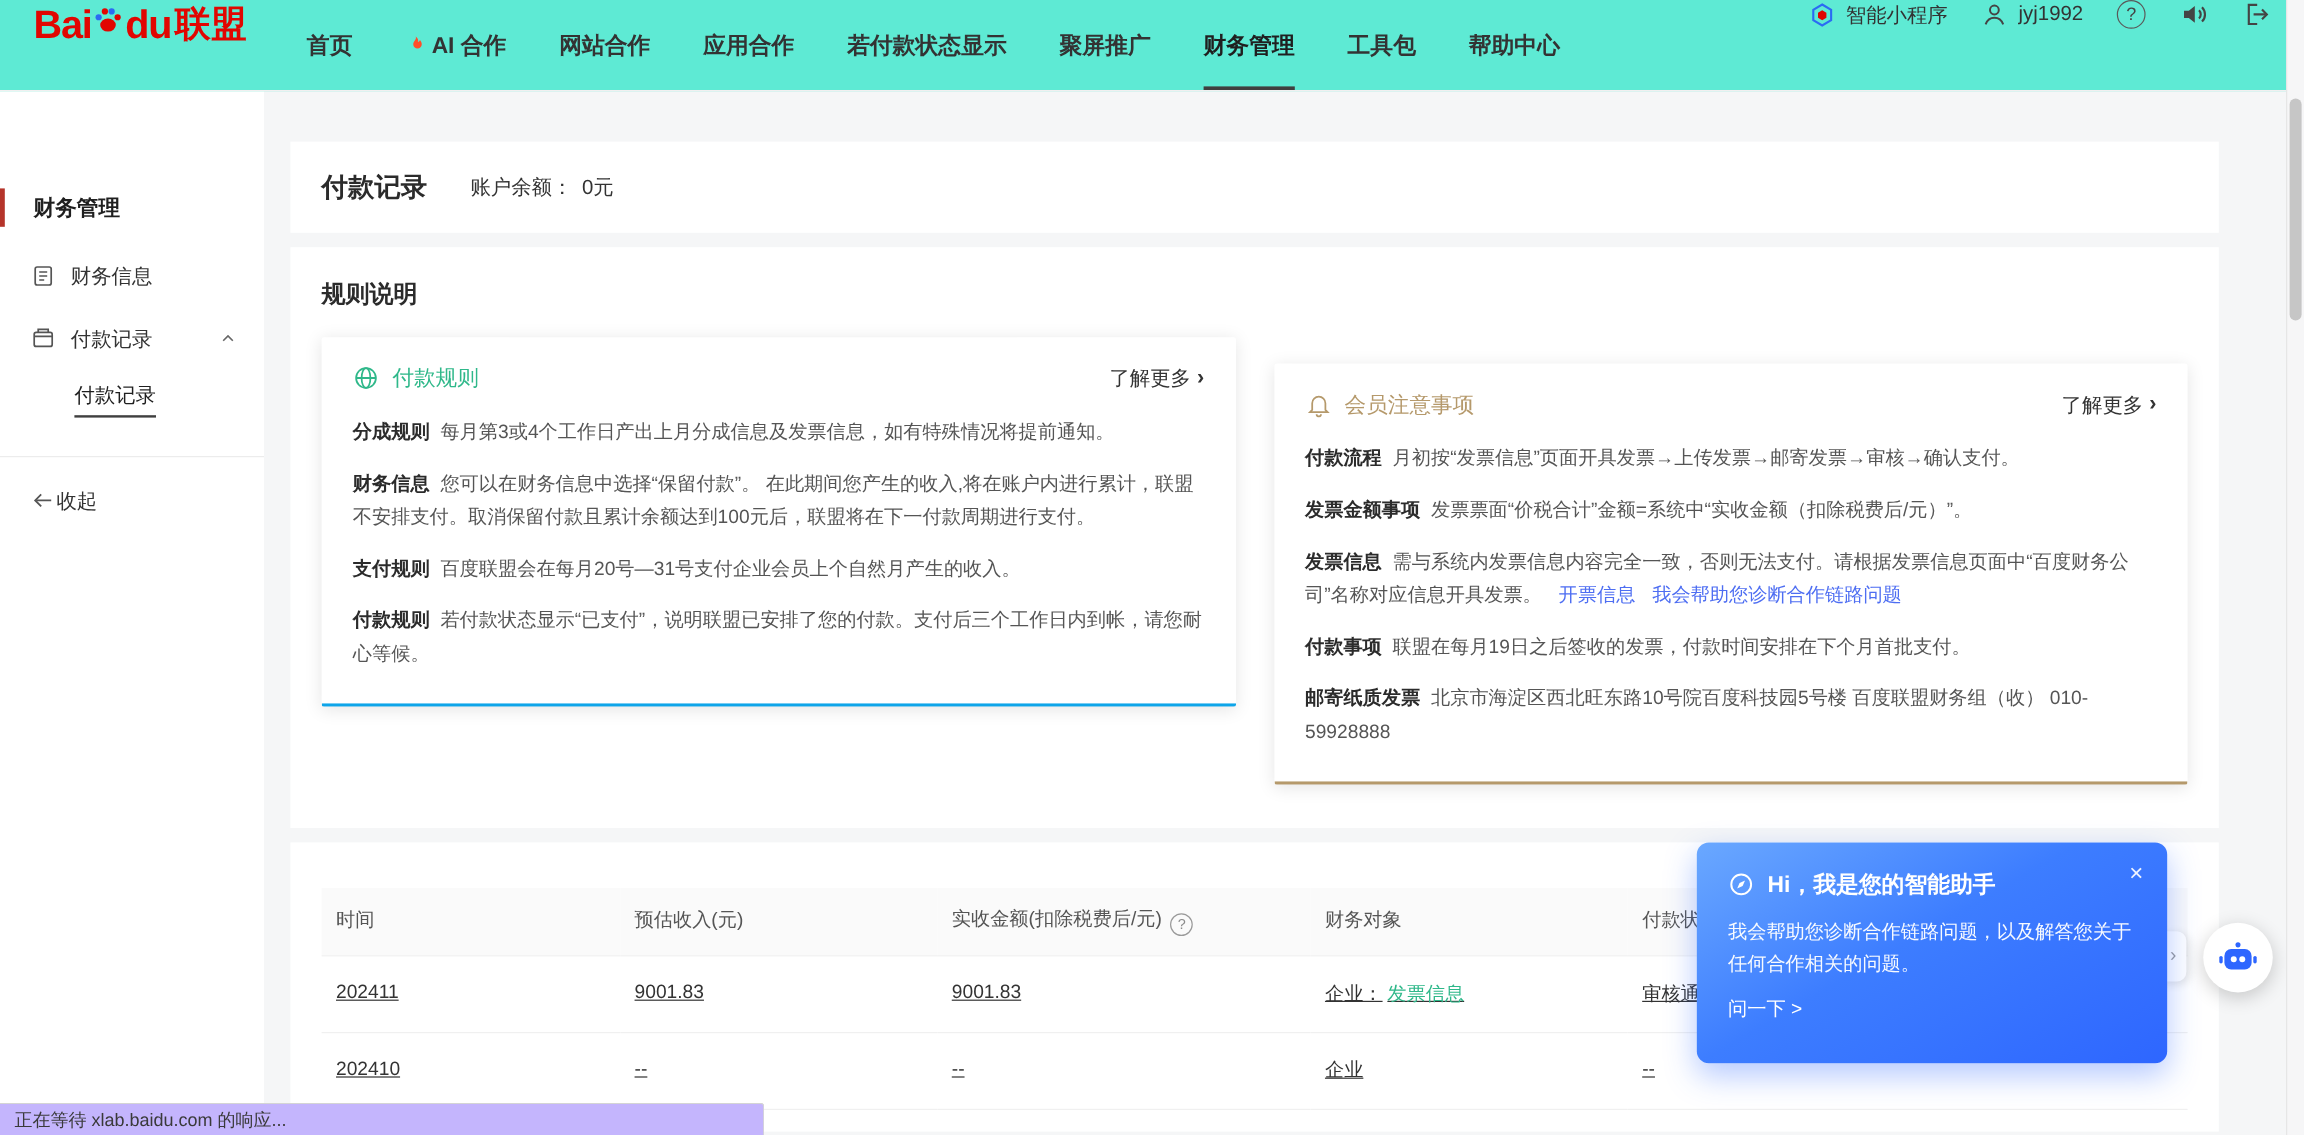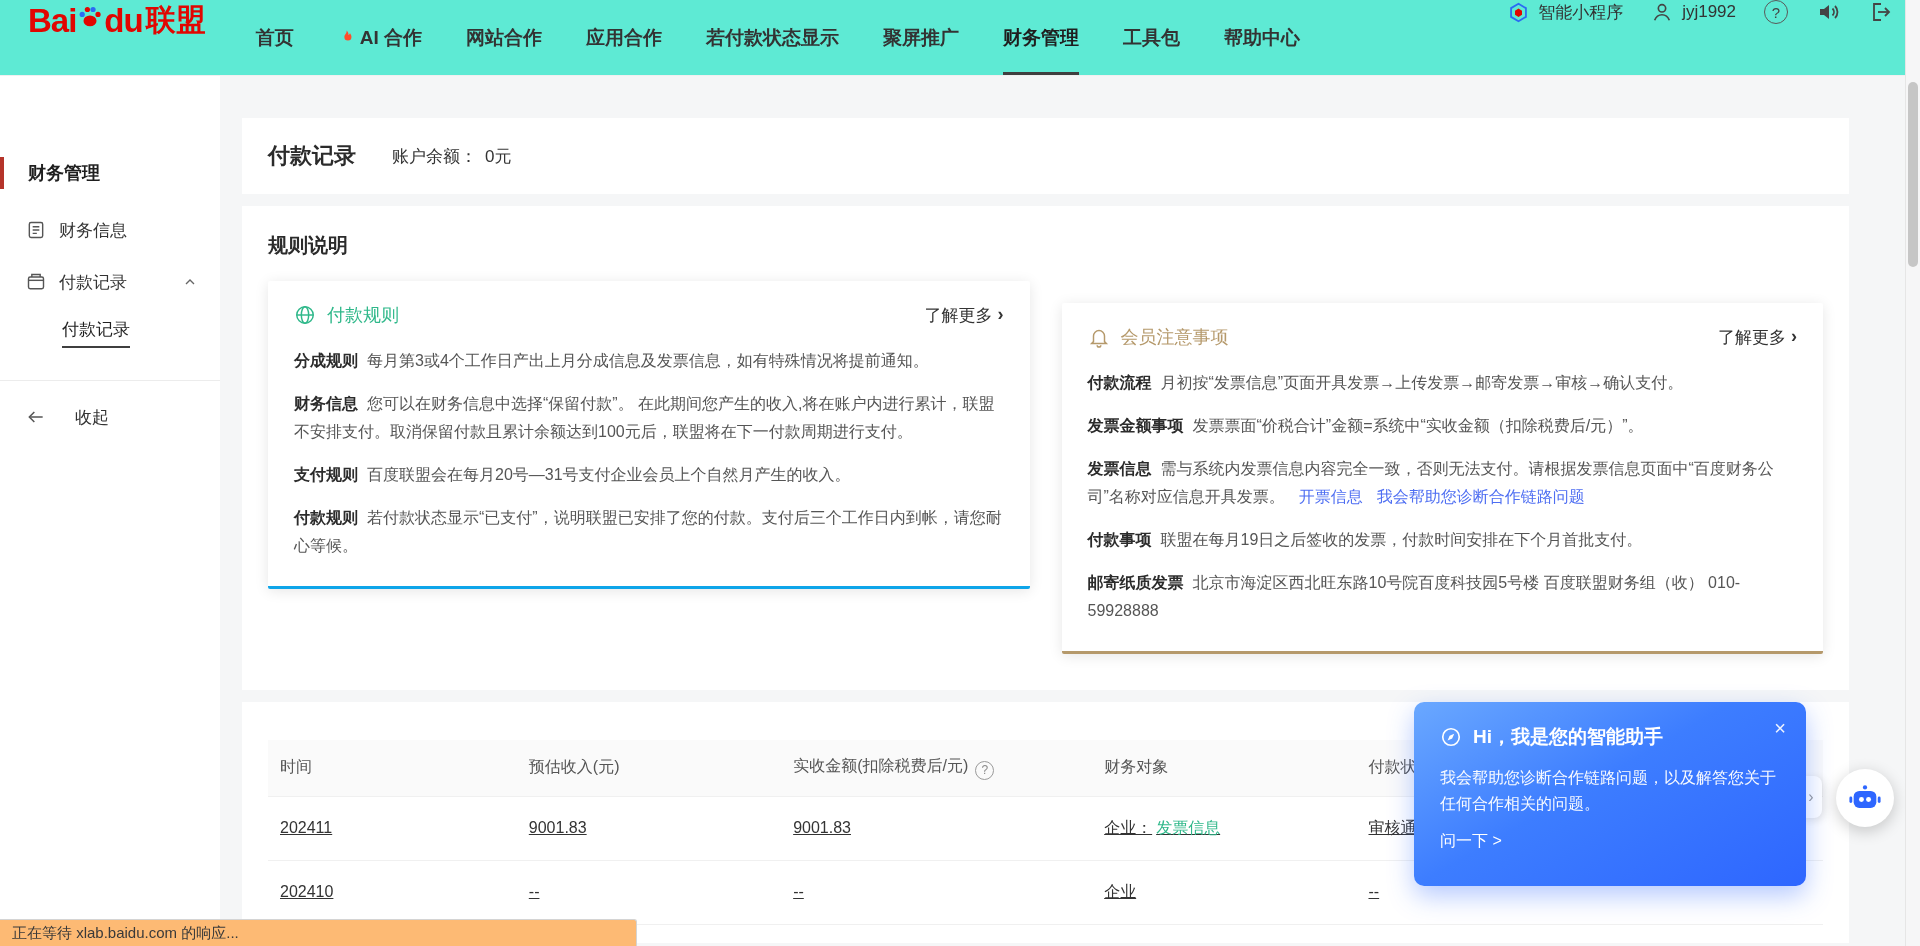--- a/index.html
+++ b/index.html
@@ -45,21 +45,21 @@
   }
   .side-section::before { content: ""; position: absolute; left: 0; top: 7px; bottom: 7px; width: 4px; background: #b5342a; }
   .side-item {
     display: flex; align-items: center; height: 52px; padding: 0 22px 0 26px;
     font-size: 17px; color: #333; gap: 13px; cursor: pointer;
   }
   .side-item .chev { margin-left: auto; display: inline-flex; }
   .side-sub { padding-left: 62px; height: 50px; display: flex; align-items: center; font-size: 17px; color: #1f1f1f; cursor: pointer; }
   .side-sub .sub-label { border-bottom: 2px solid #3f3f3f; padding-bottom: 5px; }
   .side-divider { border-top: 1px solid #ececec; margin: 22px 0 10px 0; }
-  .collapse-row { display: flex; align-items: center; gap: 29px; padding-left: 26px; height: 52px; font-size: 17px; color: #333; cursor: pointer; }
+  .collapse-row { display: flex; align-items: center; gap: 1px; padding-left: 26px; height: 52px; font-size: 17px; color: #333; cursor: pointer; }
 
   .main { flex: 1; padding: 42px 0 0 22px; }
   .content { width: 1607px; }
 
   
   .page-header { background: #fff; height: 76px; display: flex; align-items: center; padding: 0 26px; }
   .page-title { font-size: 22px; font-weight: 700; color: #2b2b2b; }
   .balance { margin-left: 36px; font-size: 17px; color: #333; }
   .balance-value { margin-left: 8px; }
 
@@ -116,21 +116,21 @@
     position: absolute; left: 1836px; top: 769px; width: 58px; height: 58px; border-radius: 50%;
     background: #fff; box-shadow: 0 4px 16px rgba(0,0,0,0.2);
     display: flex; align-items: center; justify-content: center; z-index: 21; cursor: pointer;
   }
 
   
   .scrollbar-track { position: absolute; right: 0; top: 0; bottom: 0; width: 15px; background: #f6f6f7; border-left: 1px solid #e6e6e6; z-index: 30; }
   .scrollbar-thumb { position: absolute; right: 2px; top: 82px; width: 10px; height: 185px; background: #c6c6c6; border-radius: 6px; cursor: pointer; }
   .status-bar {
     position: absolute; left: 0; bottom: 0; width: 637px; height: 27px;
-    background: #fdba74; border: 1px solid #d4d4d4; border-left: none; border-bottom: none;
+    background: #c4b5fd; border: 1px solid #d4d4d4; border-left: none; border-bottom: none;
     border-top-right-radius: 3px; display: flex; align-items: center; padding: 5px 12px;
     font-size: 15px; color: #3a3a3a; z-index: 40;
   }
 </style>
 </head>
 <body>
 
 <header class="navbar">
   <div class="logo">
     <span class="logo-bai">Bai</span>

